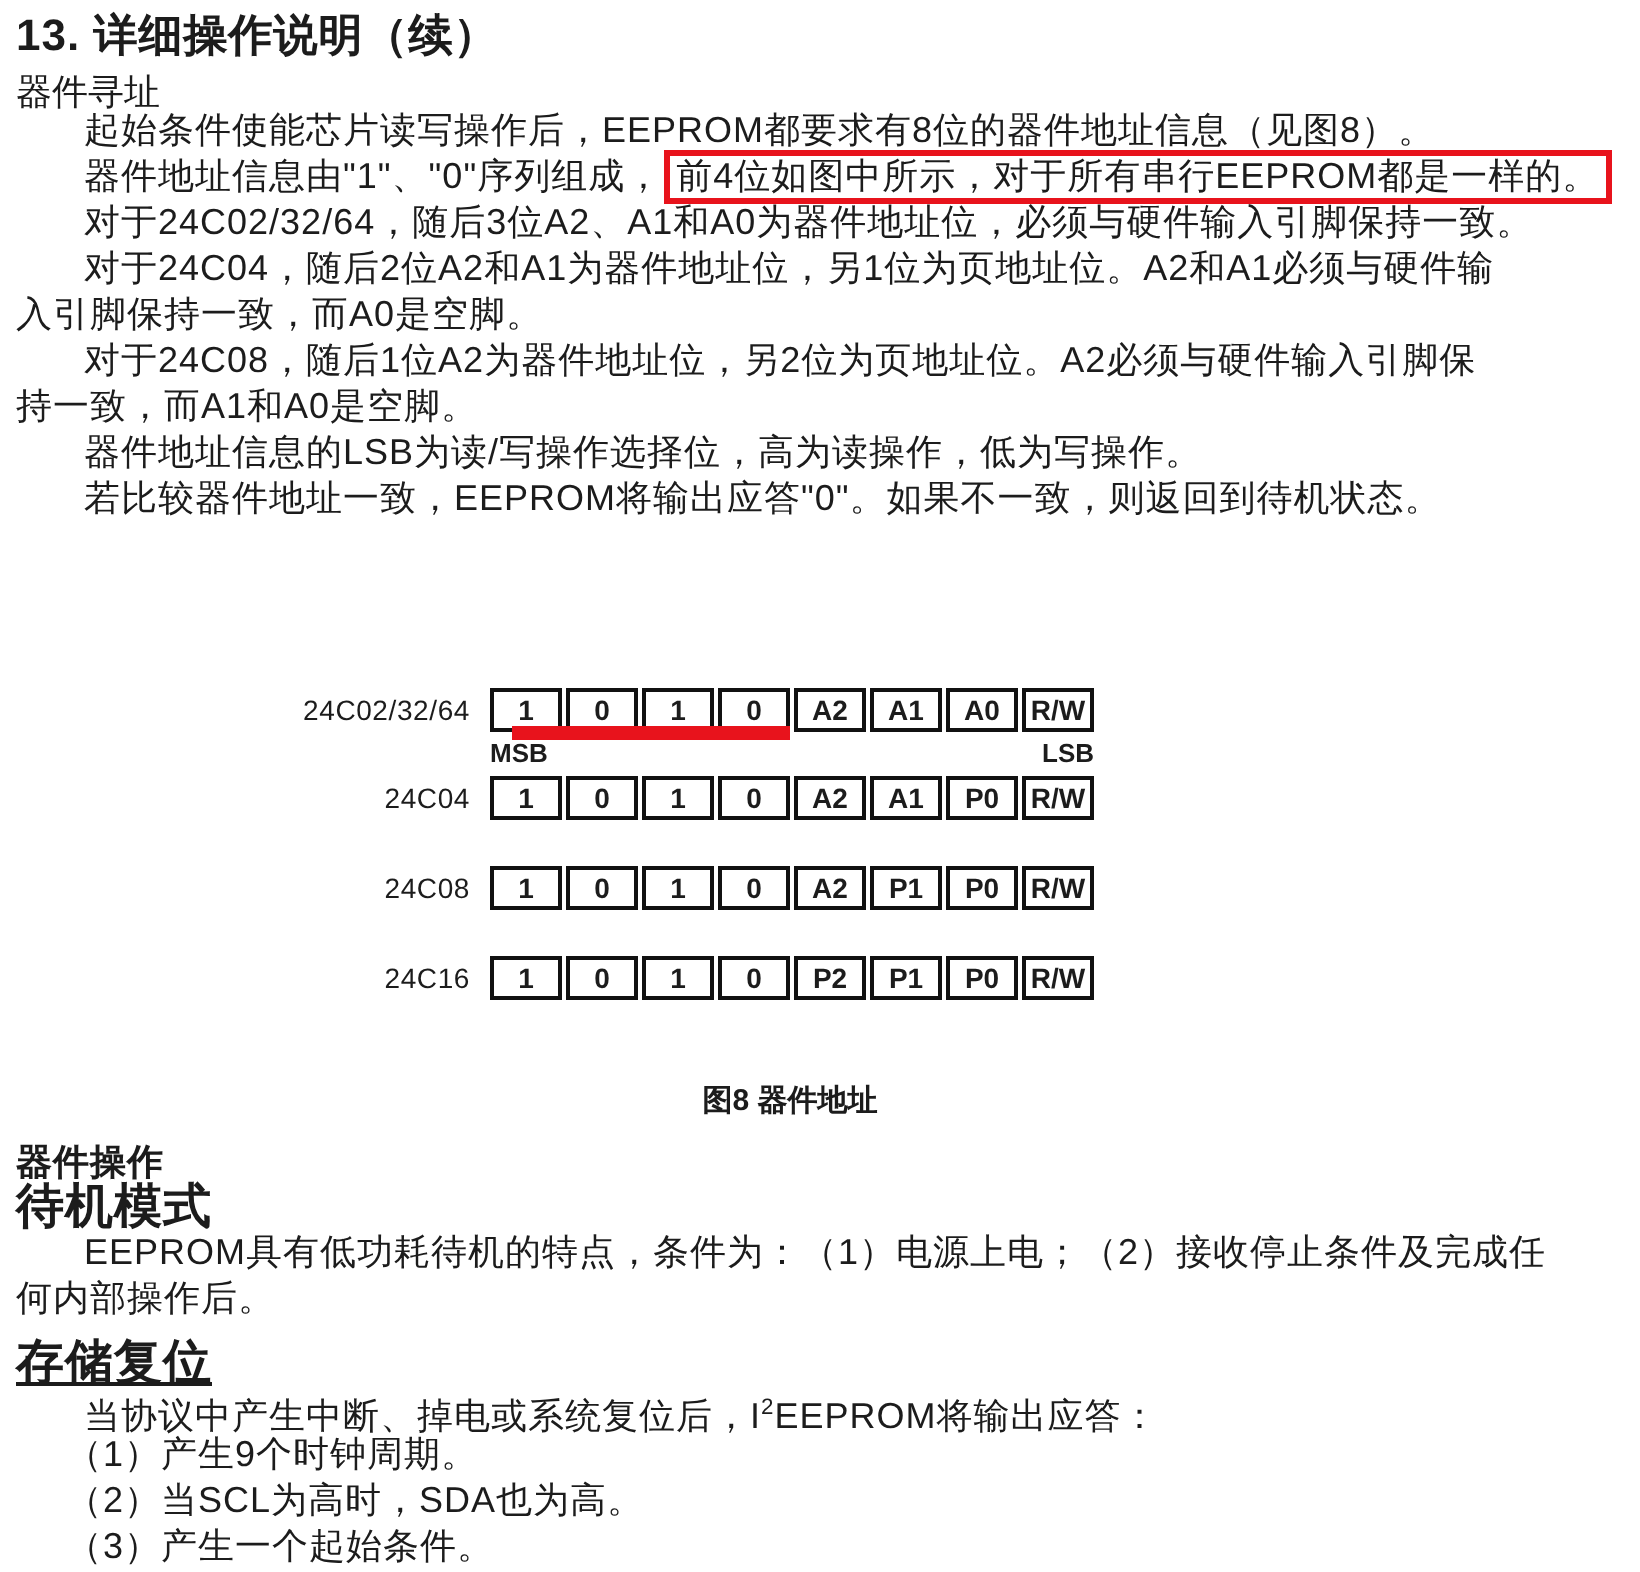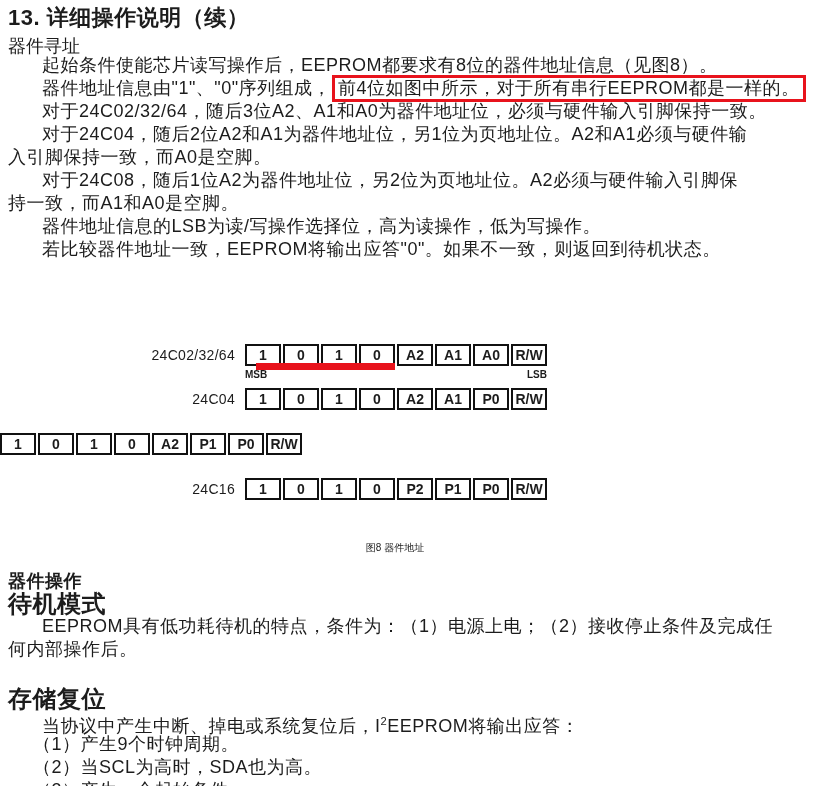--- a/index.html
+++ b/index.html
@@ -41,31 +41,31 @@
     display:flex;align-items:center;justify-content:center;
     font-size:14px;font-weight:bold;background:#fff;
   }
   .red-underline{
     position:absolute;left:11px;top:19px;width:139px;height:7px;
     background:var(--red,#e8131c);z-index:2;
   }
   #msb-row{
     position:absolute;left:245px;top:25px;width:302px;height:18px;
     display:flex;justify-content:space-between;
-    font-size:10px;font-weight:bold;
+    font-size:13px;font-weight:bold;
   }
   #fig-caption{
     left:0;top:541px;width:790px;text-align:center;
-    font-size:10px;font-weight:normal;
+    font-size:15px;font-weight:bold;
   }
   
   #bottom{left:8px;top:570px;right:2px;}
   .h2{font-size:18px;font-weight:bold;height:22px;}
   .h3{font-size:24px;font-weight:bold;height:23px;}
-  #reset-heading{margin-top:26px;}
+  #reset-heading{margin-top:9px;text-decoration:underline;}
 </style>
 </head>
 <body style="--red: #e8131c; color: rgb(28, 28, 28);">
 
 <div id="page-title" class="abs">13. 详细操作说明（续）</div>
 
 <div id="addr-heading" class="abs">器件寻址</div>
 
 <div id="addr-lines" class="abs lines">
     <div class="line ind-a"><span>起始条件使能芯片读写操作后，EEPROM都要求有8位的器件地址信息（见图8）。</span></div>
@@ -105,20 +105,21 @@
         <div class="fcell">0</div>
         <div class="fcell">1</div>
         <div class="fcell">0</div>
         <div class="fcell">A2</div>
         <div class="fcell">A1</div>
         <div class="fcell">P0</div>
         <div class="fcell">R/W</div>
       </div>
     </div>
     <div class="frow" style="top: 89px;">
+      <div class="flabel">24C08</div>
       <div class="fcells">
         <div class="fcell">1</div>
         <div class="fcell">0</div>
         <div class="fcell">1</div>
         <div class="fcell">0</div>
         <div class="fcell">A2</div>
         <div class="fcell">P1</div>
         <div class="fcell">P0</div>
         <div class="fcell">R/W</div>
       </div>

